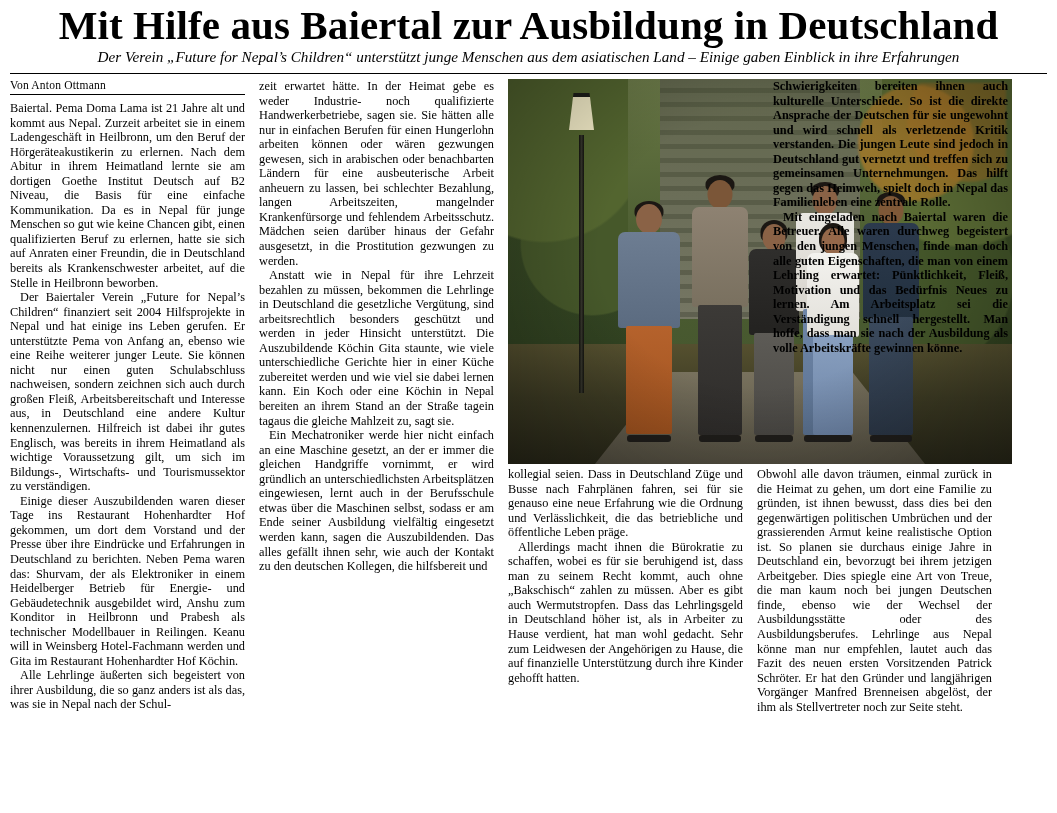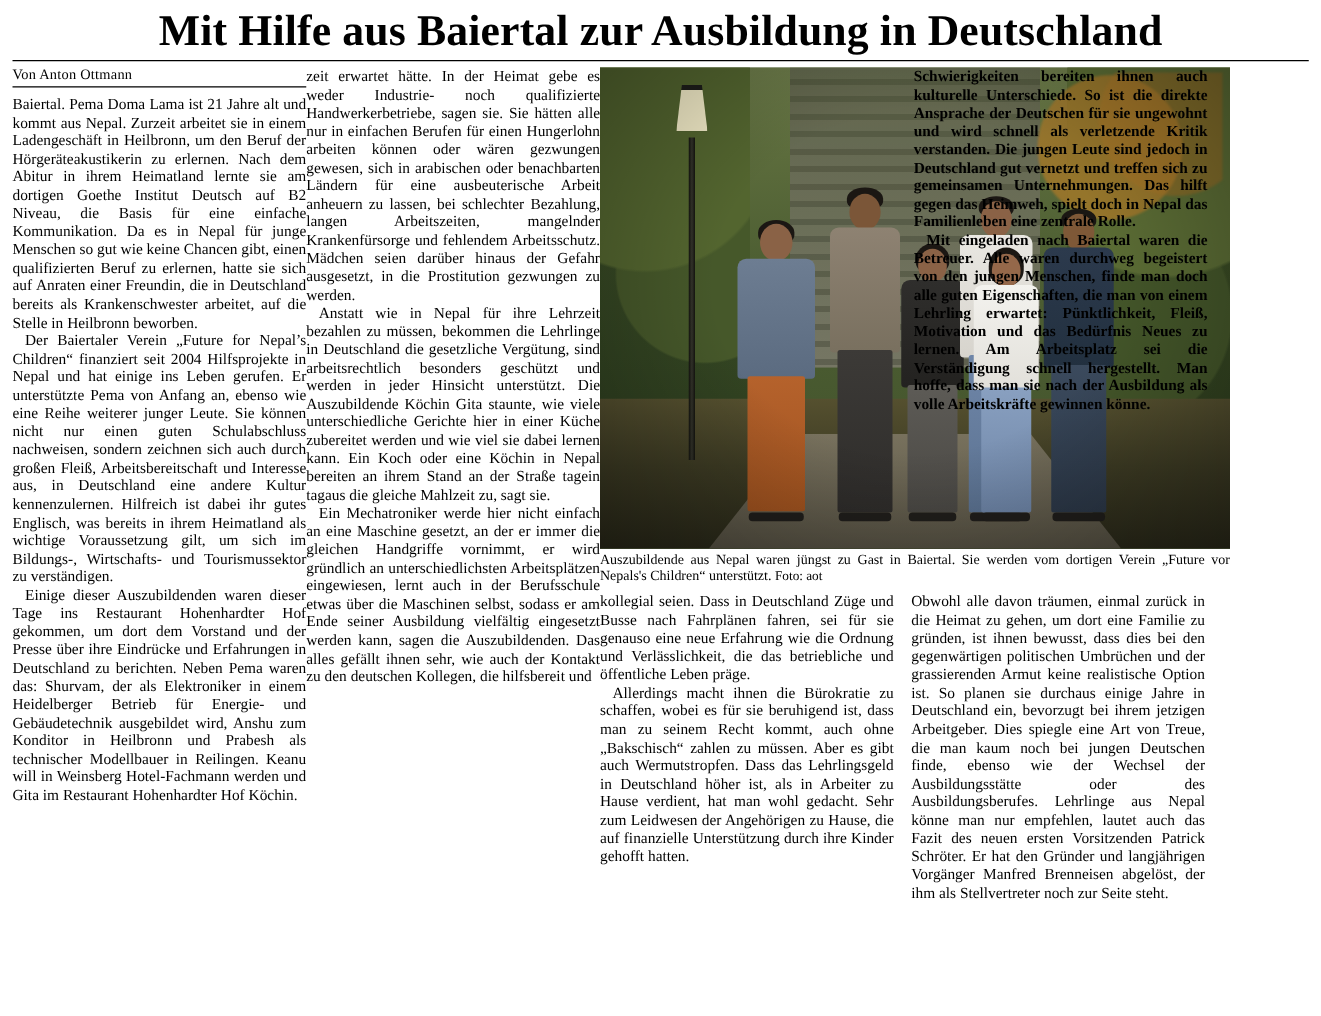--- a/index.html
+++ b/index.html
@@ -18,41 +18,42 @@
     position: relative;
     width: 1057px;
     height: 813px;
     box-sizing: border-box;
     padding: 6px 10px 4px 10px;
   }
   .headline {
     text-align: center;
     font-family: "Liberation Serif", serif;
     font-weight: bold;
-    font-size: 35px;
+    font-size: 41px;
     line-height: 34px;
     letter-spacing: 0.1px;
     margin: 2px 0 6px 0;
   }
   .subhead {
     text-align: center;
     font-family: "Liberation Serif", serif;
     font-style: italic;
     font-size: 15.2px;
     line-height: 18px;
     margin: 0 0 7px 0;
   }
   .rule {
     border-top: 1px solid #000;
     width: 100%;
     margin: 0 0 5px 0;
     height: 0;
   }
   .columns {
     display: flex;
+    gap: 14px;
     align-items: flex-start;
   }
   .col {
     width: 235px;
     flex: 0 0 235px;
     position: relative;
   }
   .col.wide {
     width: 253px;
     flex: 0 0 253px;
@@ -310,30 +311,32 @@
     background: radial-gradient(ellipse at 50% 45%, rgba(0,0,0,0) 45%, rgba(0,0,0,0.35) 100%);
     pointer-events: none;
   }
 </style>
 </head>
 <body>
 
 <div class="page">
 
   <h1 class="headline">Mit Hilfe aus Baiertal zur Ausbildung in Deutschland</h1>
+  <div class="subhead">Der Verein „Future for Nepal’s Children“ unterstützt junge Menschen aus dem asiatischen Land – Einige gaben Einblick in ihre Erfahrungen</div>
   <div class="rule"></div>
 
   <div class="columns">
 
     <div class="col">
       <div class="byline">Von Anton Ottmann</div>
       <div class="byline-rule"></div>
       <p class="body"><span class="lead-city">Baiertal.</span><span> Pema Doma Lama ist 21 Jahre alt und kommt aus Nepal. Zurzeit arbeitet sie in einem Ladengeschäft in Heilbronn, um den Beruf der Hörgeräteakustikerin zu erlernen. Nach dem Abitur in ihrem Heimatland lernte sie am dortigen Goethe Institut Deutsch auf B2 Niveau, die Basis für eine einfache Kommunikation. Da es in Nepal für junge Menschen so gut wie keine Chancen gibt, einen qualifizierten Beruf zu erlernen, hatte sie sich auf Anraten einer Freundin, die in Deutschland bereits als Krankenschwester arbeitet, auf die Stelle in Heilbronn beworben.</span></p>
       <p class="body">Der Baiertaler Verein „Future for Nepal’s Children“ finanziert seit 2004 Hilfsprojekte in Nepal und hat einige ins Leben gerufen. Er unterstützte Pema von Anfang an, ebenso wie eine Reihe weiterer junger Leute. Sie können nicht nur einen guten Schulabschluss nachweisen, sondern zeichnen sich auch durch großen Fleiß, Arbeitsbereitschaft und Interesse aus, in Deutschland eine andere Kultur kennenzulernen. Hilfreich ist dabei ihr gutes Englisch, was bereits in ihrem Heimatland als wichtige Voraussetzung gilt, um sich im Bildungs-, Wirtschafts- und Tourismussektor zu verständigen.</p>
       <p class="body">Einige dieser Auszubildenden waren dieser Tage ins Restaurant Hohenhardter Hof gekommen, um dort dem Vorstand und der Presse über ihre Eindrücke und Erfahrungen in Deutschland zu berichten. Neben Pema waren das: Shurvam, der als Elektroniker in einem Heidelberger Betrieb für Energie- und Gebäudetechnik ausgebildet wird, Anshu zum Konditor in Heilbronn und Prabesh als technischer Modellbauer in Reilingen. Keanu will in Weinsberg Hotel-Fachmann werden und Gita im Restaurant Hohenhardter Hof Köchin.</p>
+      <p class="body">Alle Lehrlinge äußerten sich begeistert von ihrer Ausbildung, die so ganz anders ist als das, was sie in Nepal nach der Schul-</p>
     </div>
 
     <div class="col">
       <p class="body">zeit erwartet hätte. In der Heimat gebe es weder Industrie- noch qualifizierte Handwerkerbetriebe, sagen sie. Sie hätten alle nur in einfachen Berufen für einen Hungerlohn arbeiten können oder wären gezwungen gewesen, sich in arabischen oder benachbarten Ländern für eine ausbeuterische Arbeit anheuern zu lassen, bei schlechter Bezahlung, langen Arbeitszeiten, mangelnder Krankenfürsorge und fehlendem Arbeitsschutz. Mädchen seien darüber hinaus der Gefahr ausgesetzt, in die Prostitution gezwungen zu werden.</p>
       <p class="body">Anstatt wie in Nepal für ihre Lehrzeit bezahlen zu müssen, bekommen die Lehrlinge in Deutschland die gesetzliche Vergütung, sind arbeitsrechtlich besonders geschützt und werden in jeder Hinsicht unterstützt. Die Auszubildende Köchin Gita staunte, wie viele unterschiedliche Gerichte hier in einer Küche zubereitet werden und wie viel sie dabei lernen kann. Ein Koch oder eine Köchin in Nepal bereiten an ihrem Stand an der Straße tagein tagaus die gleiche Mahlzeit zu, sagt sie.</p>
       <p class="body">Ein Mechatroniker werde hier nicht einfach an eine Maschine gesetzt, an der er immer die gleichen Handgriffe vornimmt, er wird gründlich an unterschiedlichsten Arbeitsplätzen eingewiesen, lernt auch in der Berufsschule etwas über die Maschinen selbst, sodass er am Ende seiner Ausbildung vielfältig eingesetzt werden kann, sagen die Auszubildenden. Das alles gefällt ihnen sehr, wie auch der Kontakt zu den deutschen Kollegen, die hilfsbereit und</p>
     </div>
 
     <div class="col wide" style="flex:0 0 504px; width:504px;">
       <div class="photo-wrap">
@@ -388,21 +391,20 @@
             <div class="person" id="p5">
               <div class="hair"></div>
               <div class="head"></div>
               <div class="torso"></div>
               <div class="legs"></div>
               <div class="shoes"></div>
             </div>
           </div>
           <div class="photo-vignette"></div>
         </div>
-        <div class="caption"><span>Auszubildende aus Nepal waren jüngst zu Gast in Baiertal. Sie werden vom dortigen Verein „Future vor Nepals's Children“ unterstützt.</span> <span class="credit">Foto: aot</span></div>
       </div>
 
       <div class="lower-cols">
         <div class="lower-col">
           <p class="body">kollegial seien. Dass in Deutschland Züge und Busse nach Fahrplänen fahren, sei für sie genauso eine neue Erfahrung wie die Ordnung und Verlässlichkeit, die das betriebliche und öffentliche Leben präge.</p>
           <p class="body">Allerdings macht ihnen die Bürokratie zu schaffen, wobei es für sie beruhigend ist, dass man zu seinem Recht kommt, auch ohne „Bakschisch“ zahlen zu müssen. Aber es gibt auch Wermutstropfen. Dass das Lehrlingsgeld in Deutschland höher ist, als in Arbeiter zu Hause verdient, hat man wohl gedacht. Sehr zum Leidwesen der Angehörigen zu Hause, die auf finanzielle Unterstützung durch ihre Kinder gehofft hatten.</p>
         </div>
         <div class="lower-col">
           <p class="body">Obwohl alle davon träumen, einmal zurück in die Heimat zu gehen, um dort eine Familie zu gründen, ist ihnen bewusst, dass dies bei den gegenwärtigen politischen Umbrüchen und der grassierenden Armut keine realistische Option ist. So planen sie durchaus einige Jahre in Deutschland ein, bevorzugt bei ihrem jetzigen Arbeitgeber. Dies spiegle eine Art von Treue, die man kaum noch bei jungen Deutschen finde, ebenso wie der Wechsel der Ausbildungsstätte oder des Ausbildungsberufes. Lehrlinge aus Nepal könne man nur empfehlen, lautet auch das Fazit des neuen ersten Vorsitzenden Patrick Schröter. Er hat den Gründer und langjährigen Vorgänger Manfred Brenneisen abgelöst, der ihm als Stellvertreter noch zur Seite steht.</p>
         </div>

